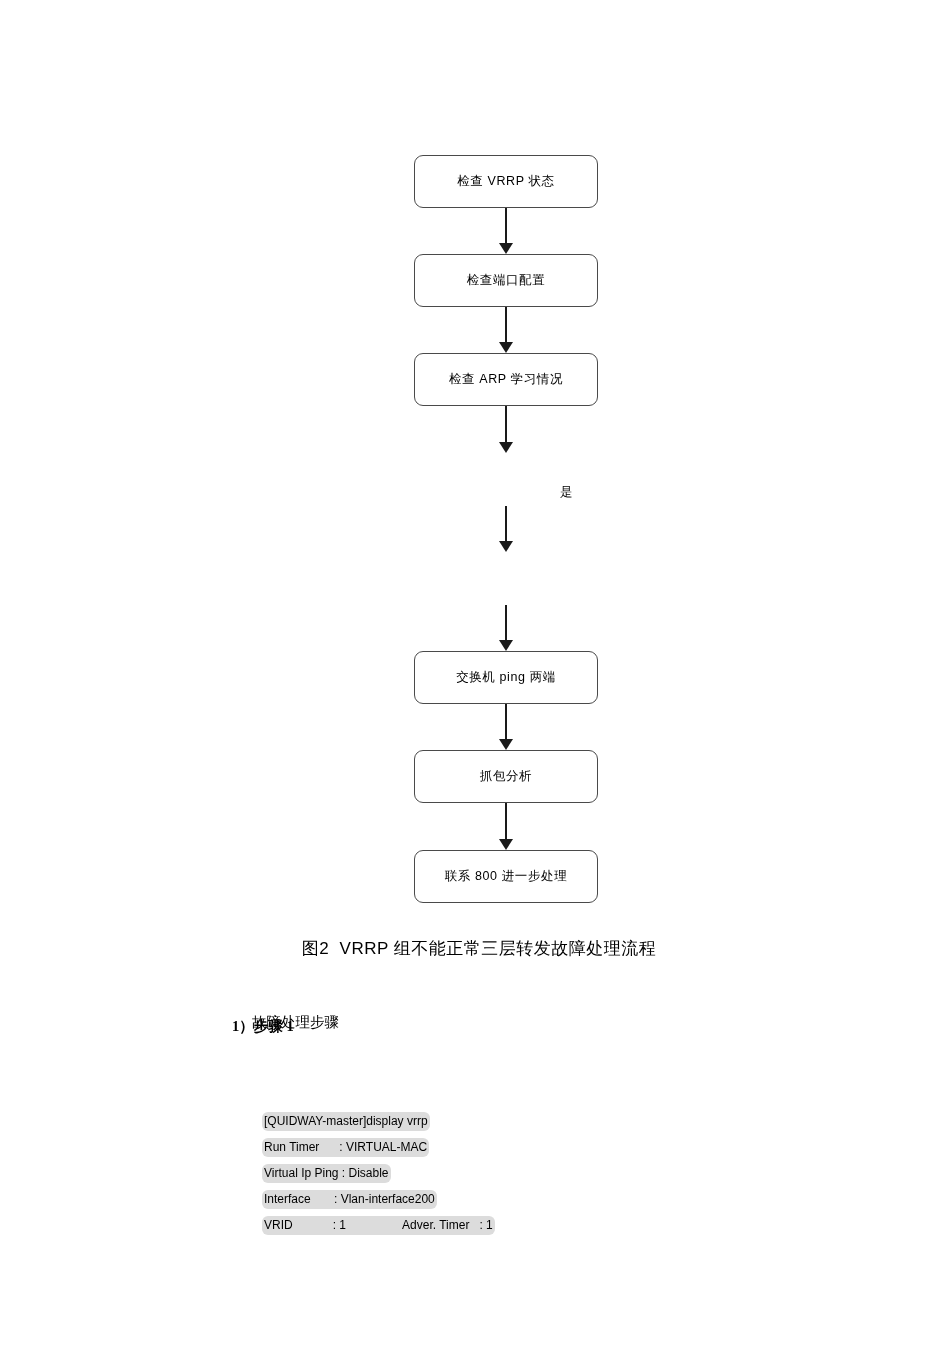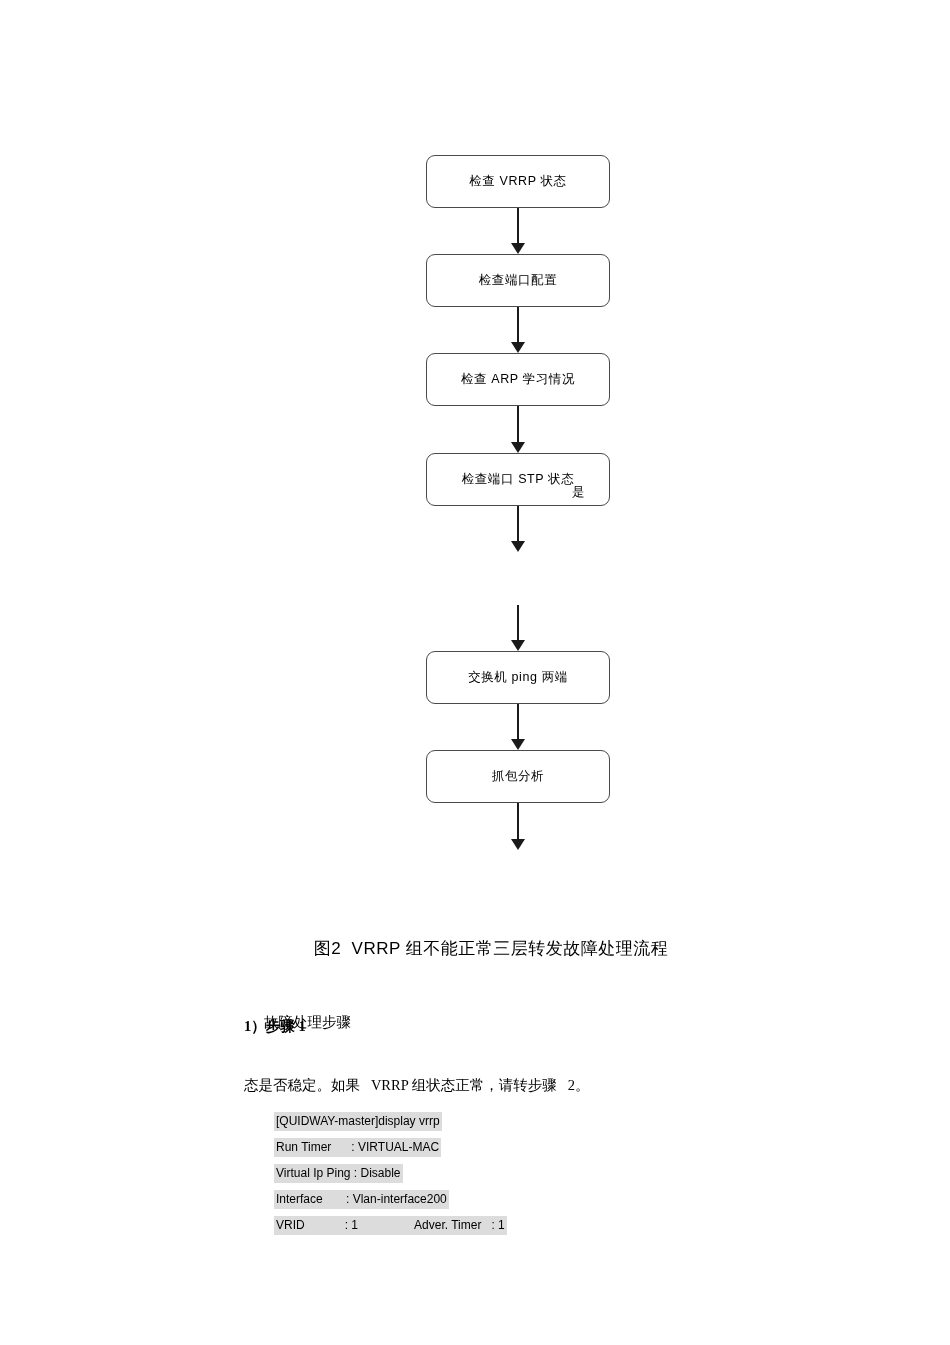--- a/index.html
+++ b/index.html
@@ -4,21 +4,21 @@
 <style>
   html,body{margin:0;padding:0;}
   body{
     width:950px;height:1345px;
     background:#ffffff;
     font-family:"Liberation Serif", serif;
     color:#000000;
     position:relative;
     overflow:hidden;
   }
-  .page{position:absolute;left:16px;top:0;width:766px;height:1345px;}
+  .page{position:absolute;left:4px;top:0;width:766px;height:1345px;}
 
   
   #flowchart{position:absolute;left:0;top:0;width:950px;height:920px;}
   .node{
     position:absolute;
     left:410px;
     width:184px;
     height:53px;
     box-sizing:border-box;
     border:1.3px solid #4a4a4a;
@@ -89,46 +89,47 @@
     display:block;
     background:#dcdcdc;
     font-family:"Liberation Sans", sans-serif;
     font-size:12px;
     line-height:17px;
     color:#000;
     white-space:pre;
     padding:1px 2px;
     margin-bottom:7px;
     width:max-content;
+    border-radius:6px;
   }
 </style>
 </head>
 <body>
 
 <div class="page">
 
   <div id="flowchart">
 
     <div class="node" style="top:155px">
       <span>检查 VRRP 状态</span>
     </div>
     <div class="node" style="top:353px">
       <span>检查 ARP 学习情况</span>
     </div>
     <div class="node" style="top:254px">
       <span>检查端口配置</span>
     </div>
-    <div class="node" style="top:453px">
-      <span>检查端口 STP 状态</span>
-    </div>
     <div class="node" style="top:750px">
       <span>抓包分析</span>
     </div>
     <div class="node" style="top:651px">
       <span>交换机 ping 两端</span>
+    </div>
+    <div class="node" style="top:850px">
+      <span>联系 800 进一步处理</span>
     </div>
 
     <div class="connector" style="top:208px;height:38px"></div>
     <div class="arrowhead" style="top:243px"></div>
 
     <div class="connector" style="top:307px;height:38px"></div>
     <div class="arrowhead" style="top:342px"></div>
 
     <div class="connector" style="top:406px;height:39px"></div>
     <div class="arrowhead" style="top:442px"></div>
@@ -145,21 +146,20 @@
     <div class="connector" style="top:803px;height:39px"></div>
     <div class="arrowhead" style="top:839px"></div>
 
     <div class="branch-label" style="left:556px;top:484px">是</div>
   </div>
 
   <div id="figure-caption">图2  VRRP 组不能正常三层转发故障处理流程</div>
 
   <div class="body-text" id="section-heading">故障处理步骤</div>
   <div class="body-text" id="step-heading">1）步骤 1</div>
-  <div class="body-text" id="step-para-2">态是否稳定。如果   VRRP 组状态正常，请转步骤   2。</div>
 
   <div id="console-block">
     <span class="console-line">[QUIDWAY-master]display vrrp</span>
     <span class="console-line">Run Timer      : VIRTUAL-MAC</span>
     <span class="console-line">Virtual Ip Ping : Disable</span>
     <span class="console-line">Interface       : Vlan-interface200</span>
     <span class="console-line">VRID            : 1                 Adver. Timer   : 1</span>
   </div>
 
 </div>

